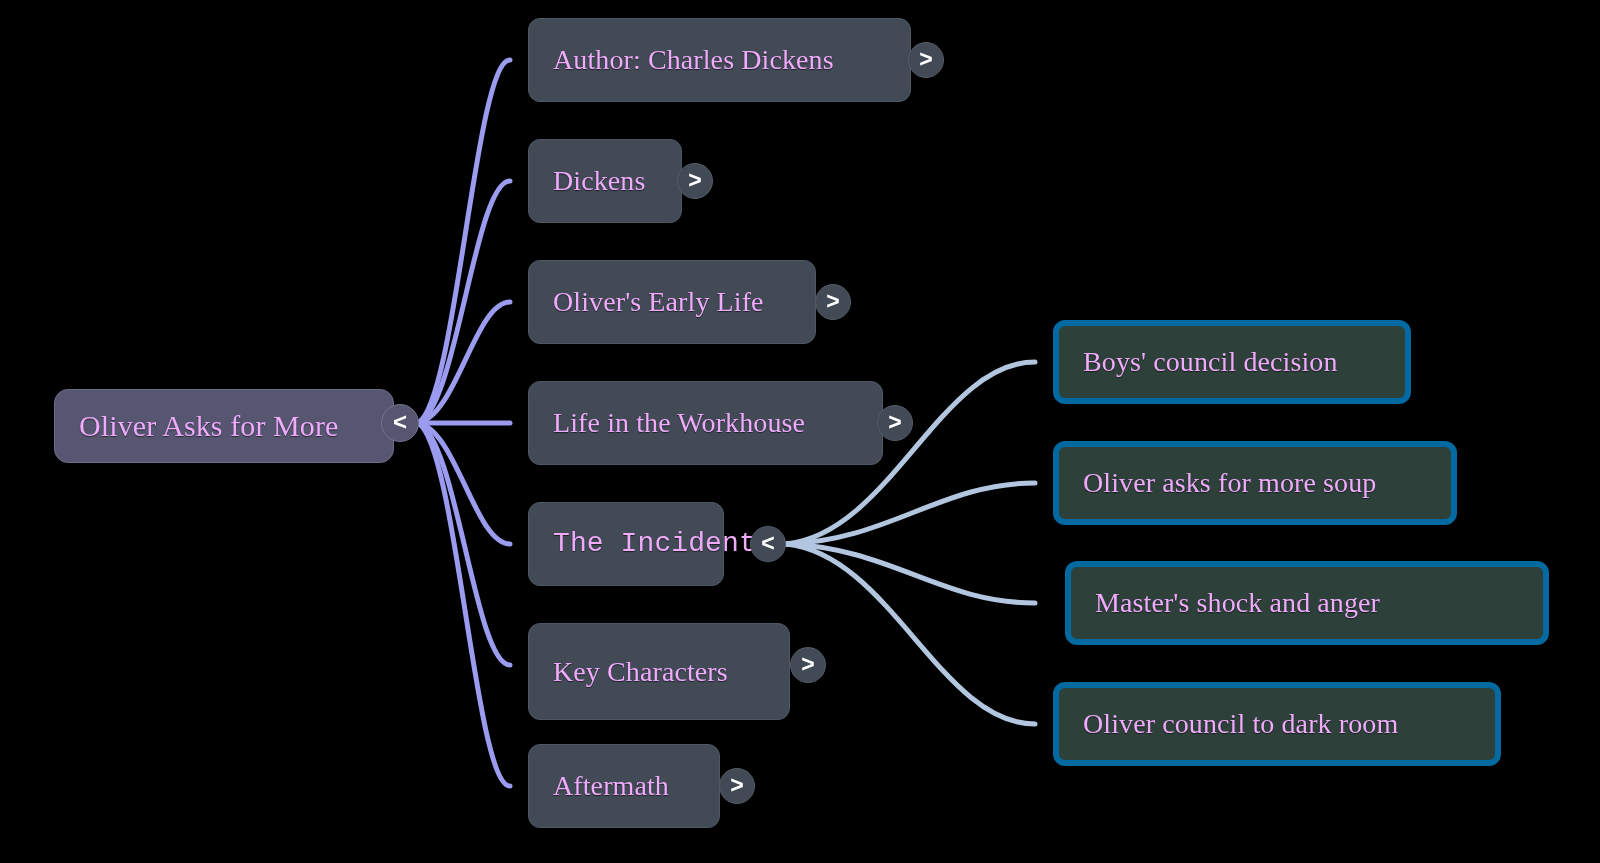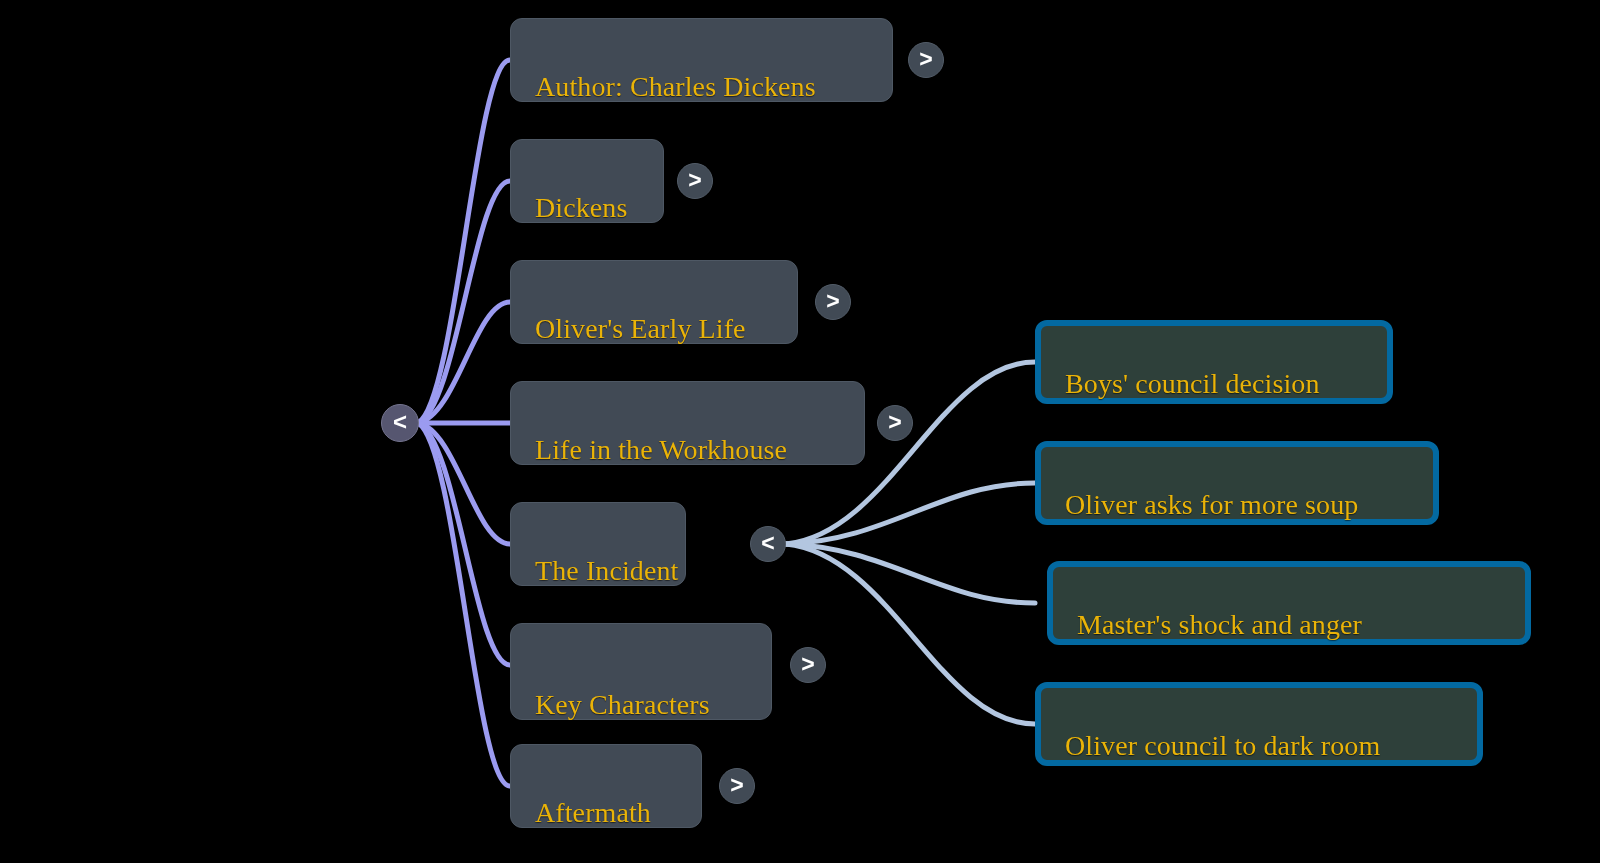--- a/index.html
+++ b/index.html
@@ -28,26 +28,27 @@
     left: 0;
     top: 0;
     width: 1600px;
     height: 863px;
     pointer-events: none;
   }
   .node {
     position: absolute;
     box-sizing: border-box;
     display: flex;
-    align-items: flex-end;
+    align-items: center;
     border-radius: 12px;
-    color: #eab308;
+    color: #f0abfc;
     white-space: nowrap;
     padding: 0 24px;
     letter-spacing: 0.1px;
+    margin-left: 18px;
   }
   .node-root {
     background: #565670;
     border: 1px solid #6e6e8c;
     font-size: 30px;
     border-radius: 14px;
   }
   .node-branch {
     background: #414a55;
     border: 1px solid #4e5864;
@@ -107,20 +108,23 @@
       <path d="M 418 423 C 456.64 423, 475.04 423, 510 423" fill="none" stroke="#9b9bf0" stroke-width="5" stroke-linecap="round"></path>
       <path d="M 418 423 C 456.64 430.26, 475.04 544, 510 544" fill="none" stroke="#9b9bf0" stroke-width="5" stroke-linecap="round"></path>
       <path d="M 418 423 C 456.64 437.52, 475.04 665, 510 665" fill="none" stroke="#9b9bf0" stroke-width="5" stroke-linecap="round"></path>
       <path d="M 418 423 C 456.64 444.78, 475.04 786, 510 786" fill="none" stroke="#9b9bf0" stroke-width="5" stroke-linecap="round"></path>
       <path d="M 786 544 C 890.58 533.08, 940.38 362, 1035 362" fill="none" stroke="#b3c6e0" stroke-width="5" stroke-linecap="round"></path>
       <path d="M 786 544 C 890.58 540.34, 940.38 483, 1035 483" fill="none" stroke="#b3c6e0" stroke-width="5" stroke-linecap="round"></path>
       <path d="M 786 544 C 890.58 547.54, 940.38 603, 1035 603" fill="none" stroke="#b3c6e0" stroke-width="5" stroke-linecap="round"></path>
       <path d="M 786 544 C 890.58 554.8, 940.38 724, 1035 724" fill="none" stroke="#b3c6e0" stroke-width="5" stroke-linecap="round"></path>
     </svg>
 
+  <div class="node node-root" id="node-root" style="left: 36px; top: 389px; width: 340px; height: 74px; background: rgb(86, 86, 112);">
+    <span class="node-label">Oliver Asks for More</span>
+  </div>
   <div class="toggle toggle-root" id="toggle-root" style="left: 381px; top: 404px; background: rgb(86, 86, 112);">
     <span class="toggle-glyph">&lt;</span>
   </div>
 
   <div id="branch-container">
       <div class="node node-branch" style="left: 510px; top: 18px; width: 383px; height: 84px; background: rgb(65, 74, 85);">
         <span class="node-label">Author: Charles Dickens</span>
       </div>
       <div class="toggle toggle-branch" style="left: 908px; top: 42px; background: rgb(65, 74, 85);">
         <span class="toggle-glyph">&gt;</span>
@@ -136,21 +140,21 @@
       </div>
       <div class="toggle toggle-branch" style="left: 815px; top: 284px; background: rgb(65, 74, 85);">
         <span class="toggle-glyph">&gt;</span>
       </div>
       <div class="node node-branch" style="left: 510px; top: 381px; width: 355px; height: 84px; background: rgb(65, 74, 85);">
         <span class="node-label">Life in the Workhouse</span>
       </div>
       <div class="toggle toggle-branch" style="left: 877px; top: 405px; background: rgb(65, 74, 85);">
         <span class="toggle-glyph">&gt;</span>
       </div>
-      <div class="node node-branch" style="left: 510px; top: 502px; width: 176px; height: 84px; background: rgb(65, 74, 85);">
+      <div class="node node-branch" style="left: 510px; top: 502px; width: 196px; height: 84px; background: rgb(65, 74, 85); font-family: Liberation Mono, monospace;">
         <span class="node-label">The Incident</span>
       </div>
       <div class="toggle toggle-branch" style="left: 750px; top: 526px; background: rgb(65, 74, 85);">
         <span class="toggle-glyph">&lt;</span>
       </div>
       <div class="node node-branch" style="left: 510px; top: 623px; width: 262px; height: 97px; background: rgb(65, 74, 85);">
         <span class="node-label">Key Characters</span>
       </div>
       <div class="toggle toggle-branch" style="left: 790px; top: 647px; background: rgb(65, 74, 85);">
         <span class="toggle-glyph">&gt;</span>

